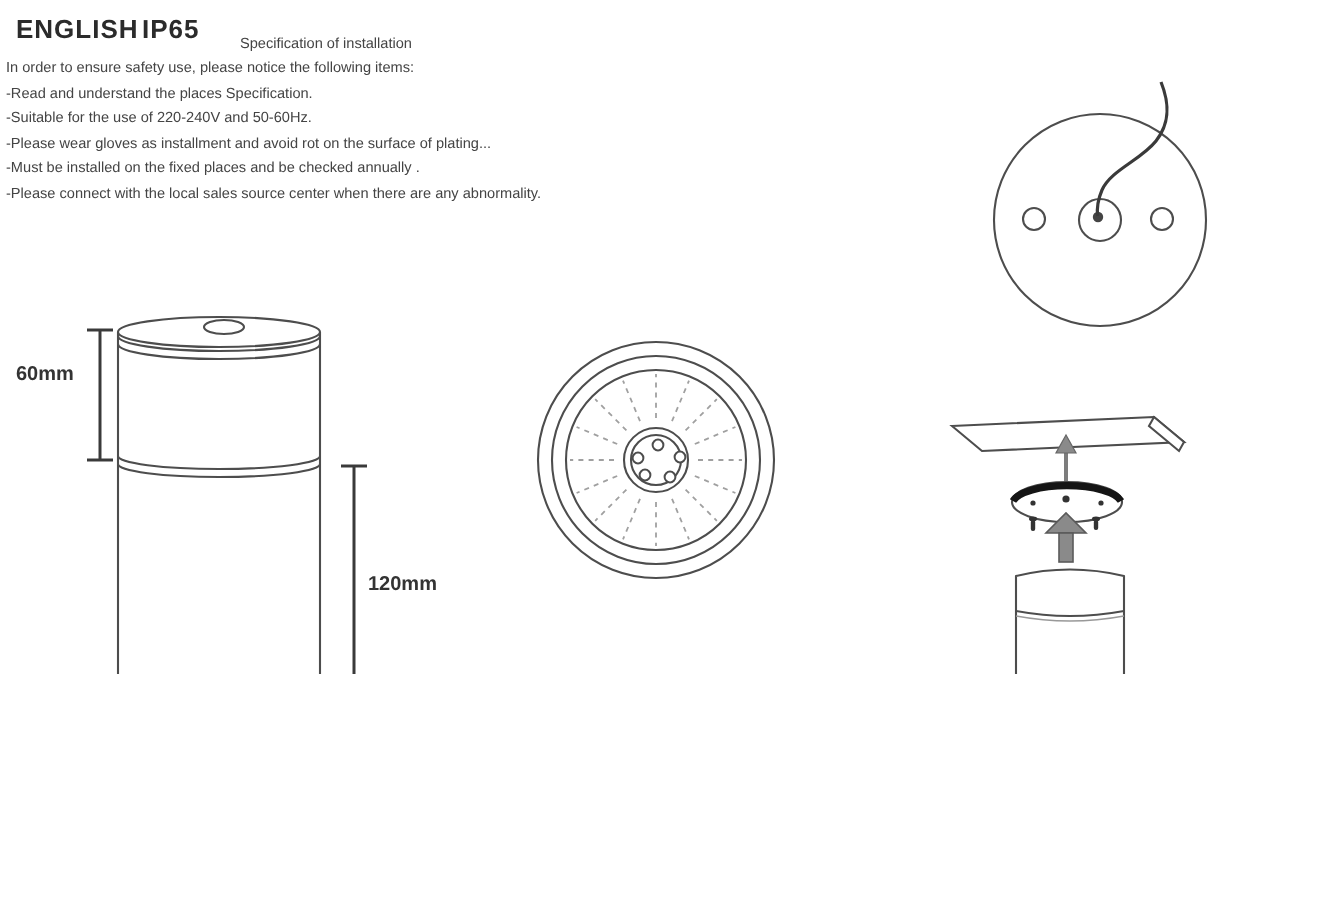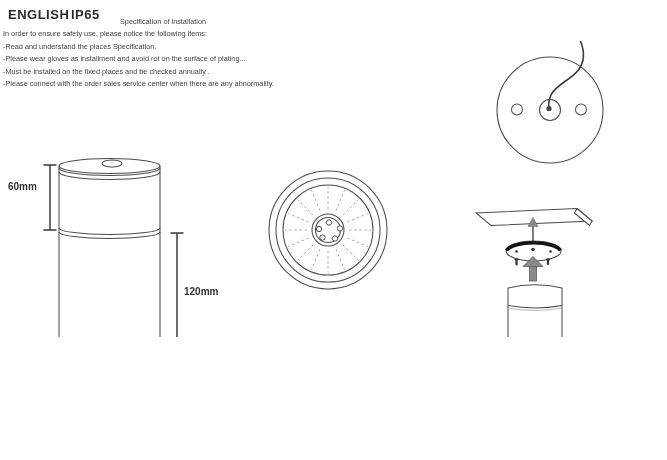--- a/index.html
+++ b/index.html
@@ -29,23 +29,24 @@
   <div class="brand-row">
     <span>ENGLISH</span>
     <span class="ip">IP65</span>
   </div>
 
   <div class="spec-title">Specification of installation</div>
 
   <div class="spec-list">
     <div>In order to ensure safety use, please notice the following items:</div>
     <div>-Read and understand the places Specification.</div>
+    <div>-Suitable for the use of 220-240V and 50-60Hz.</div>
     <div>-Please wear gloves as installment and avoid rot on the surface of plating...</div>
     <div>-Must be installed on the fixed places and be checked annually .</div>
-    <div>-Please connect with the order sales service center when there are any abnormality.</div>
+    <div>-Please connect with the local sales source center when there are any abnormality.</div>
   </div>
 
   <svg class="drawing" width="667" height="460" viewBox="0 0 667 460">
 
     <g>
 
       <line class="ln" x1="59" y1="166" x2="59" y2="368"></line>
       <line class="ln" x1="160" y1="166" x2="160" y2="368"></line>
 
       <ellipse class="lnw" cx="109.5" cy="166" rx="50.5" ry="7.5"></ellipse>

